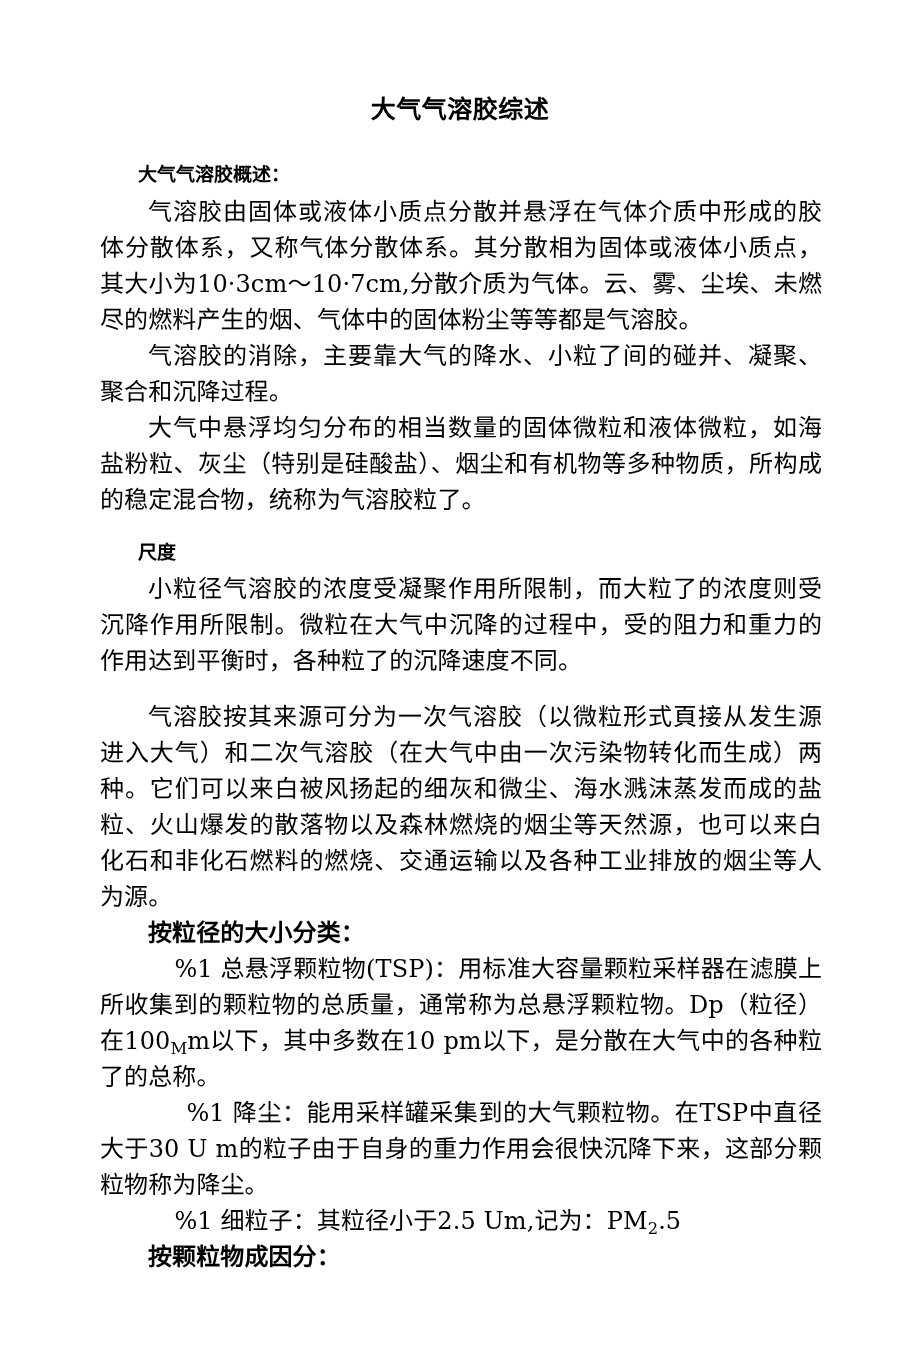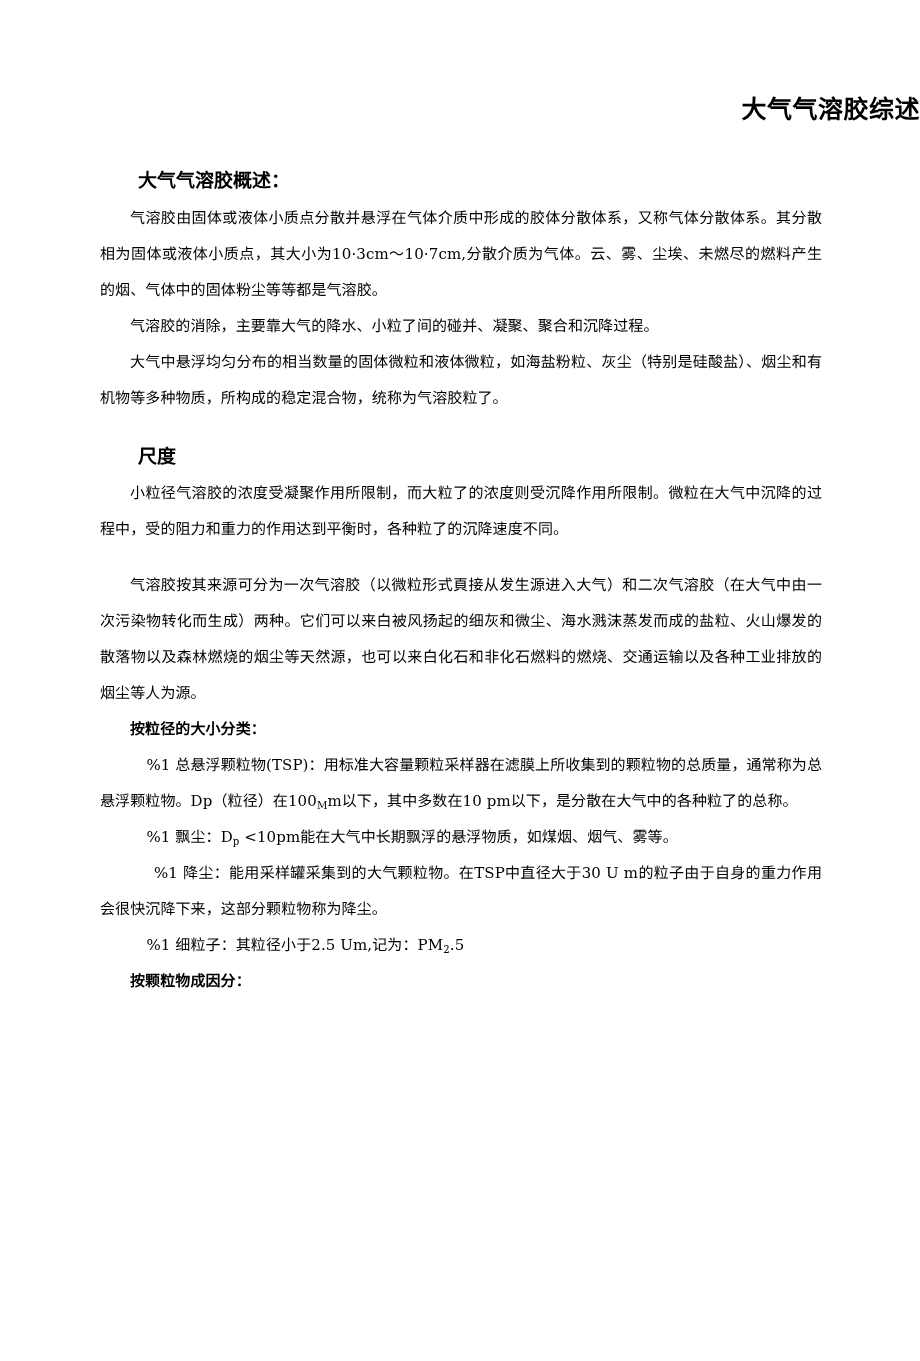--- a/index.html
+++ b/index.html
@@ -20,44 +20,44 @@
     margin: 0 auto;
     background: #ffffff;
     box-sizing: border-box;
     overflow: hidden;
   }
   .doc-title {
     position: absolute;
     top: 78px;
     left: 0;
     width: 920px;
-    text-align: right;
+    text-align: center;
     font-family: "DejaVu Sans", "Liberation Sans", sans-serif;
     font-weight: bold;
     font-size: 25px;
     letter-spacing: 0.5px;
     line-height: 1.2;
   }
   .content {
     position: absolute;
     top: 160px;
     left: 100px;
     width: 722px;
   }
   .section-heading {
     font-family: "DejaVu Sans", "Liberation Sans", sans-serif;
     font-weight: bold;
     font-size: 19px;
     line-height: 1.35;
-    margin: 8px 0 6px 0;
+    margin: 2px 0 6px 0;
     padding-left: 38px;
   }
   p.para {
     margin: 0;
-    font-size: 15px;
+    font-size: 24px;
     line-height: 36px;
     text-align: justify;
     text-justify: inter-ideograph;
     text-indent: 2em;
     letter-spacing: 0.1px;
   }
   p.para.list-item {
     text-indent: 3.1em;
   }
   p.para.list-item-2 {
@@ -102,23 +102,20 @@
 
 
     <p class="para">气溶胶按其来源可分为一次气溶胶（以微粒形式頁接从发生源进入大气）和二次气溶胶（在大气中由一次污染物转化而生成）两种。它们可以来白被风扬起的细灰和微尘、海水溅沫蒸发而成的盐粒、火山爆发的散落物以及森林燃烧的烟尘等天然源，也可以来白化石和非化石燃料的燃烧、交通运输以及各种工业排放的烟尘等人为源。</p>
 
     <p class="para sub-label">按粒径的大小分类：</p>
 
     <p class="para list-item">
       <span class="marker">%1</span><span> 总悬浮颗粒物(TSP)：用标准大容量颗粒采样器在滤膜上所收集到的颗粒物的总质量，通常称为总悬浮颗粒物。Dp（粒径）在100</span><sub>M</sub><span>m以下，其中多数在10 pm以下，是分散在大气中的各种粒了的总称。</span>
     </p>
 
-    <p class="para list-item">
-      <span class="marker">%1</span><span> 飘尘：D</span><sub>p</sub><span> &lt;10pm能在大气中长期飘浮的悬浮物质，如煤烟、烟气、雾等。</span>
-    </p>
 
     <p class="para list-item-2">
       <span class="marker">%1</span><span> 降尘：能用采样罐采集到的大气颗粒物。在TSP中直径大于30 U m的粒子由于自身的重力作用会很快沉降下来，这部分颗粒物称为降尘。</span>
     </p>
 
 
     <p class="para list-item">
       <span class="marker">%1</span><span> 细粒子：其粒径小于2.5 Um,记为：PM</span><sub>2</sub><span>.5</span>
     </p>
 

